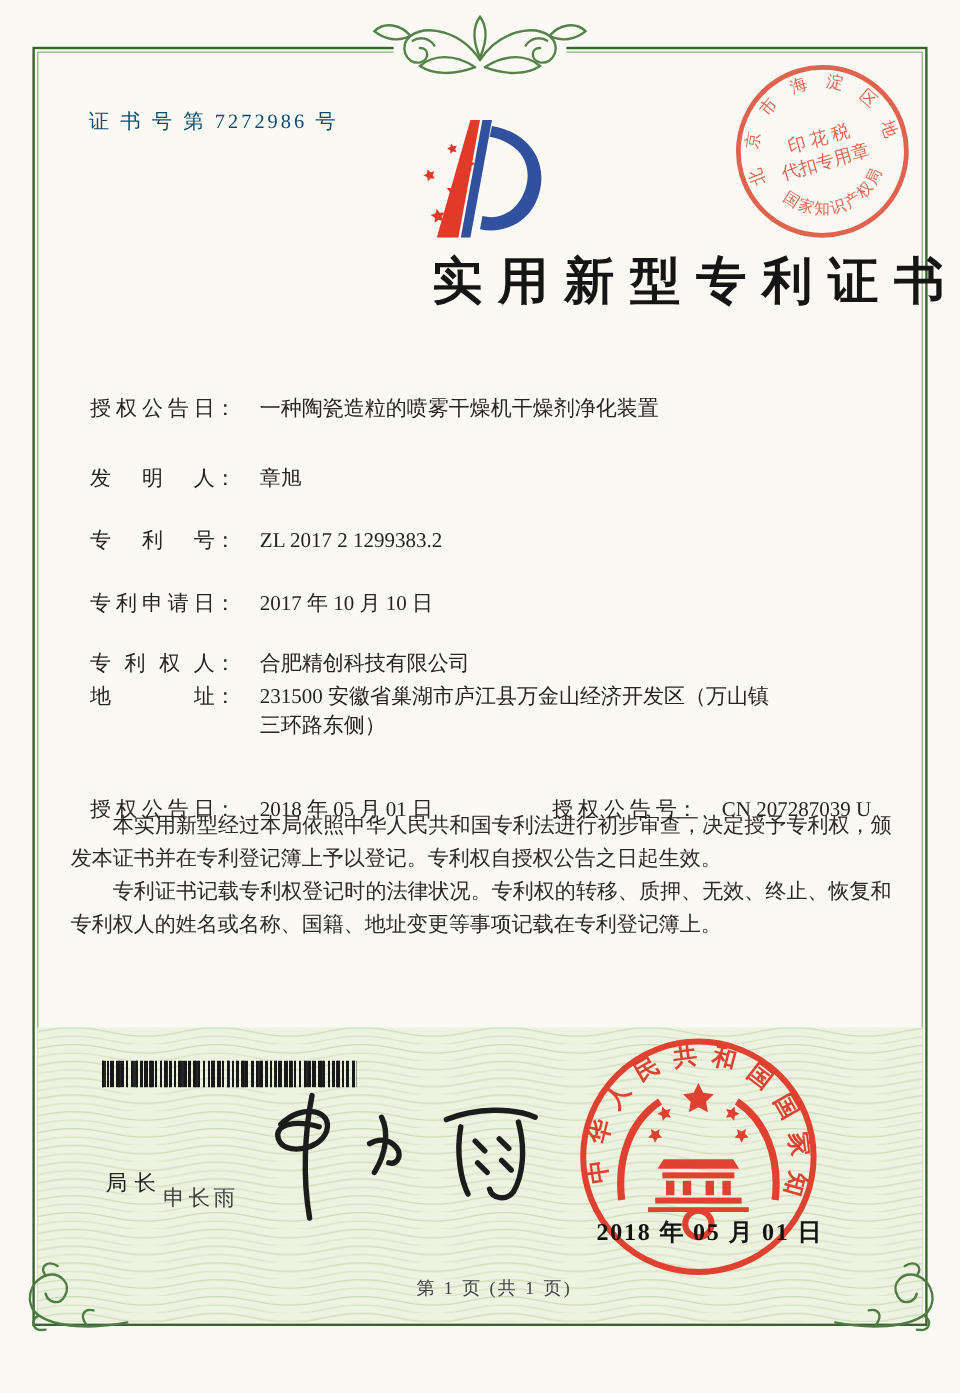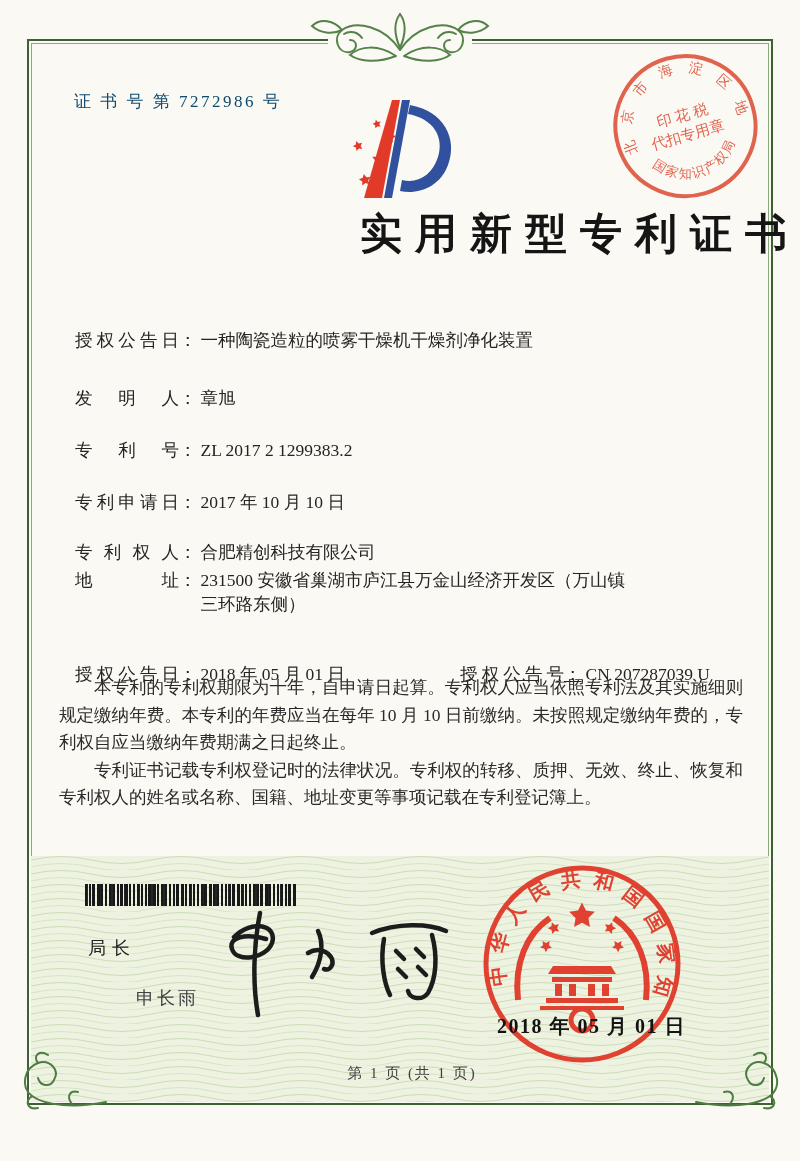--- a/index.html
+++ b/index.html
@@ -18,32 +18,32 @@
   
   .certno{left:74px;top:90px;font-size:17px;letter-spacing:2.5px;color:#0c4a6e;}
   .logo{left:332px;top:96px;}
   .title{left:0;top:206px;width:800px;text-align:right;font-size:42px;font-weight:bold;
          letter-spacing:13px;text-indent:13px;color:#151515;}
   .taxstamp{left:600px;top:40px;transform:rotate(-16deg);opacity:.88;}
   
   .frow{left:75px;width:660px;font-size:17.5px;line-height:24px;color:#242424;}
   .flabel{display:inline-block;width:104px;text-align:justify;text-align-last:justify;vertical-align:top;}
   .fcolon{vertical-align:top;}
-  .fvalue{display:inline-block;margin-left:4px;white-space:pre-line;max-width:520px;vertical-align:top;}
+  .fvalue{display:inline-block;margin-left:20px;white-space:pre-line;max-width:520px;vertical-align:top;}
   .fgroup-right{position:absolute;left:385px;top:0;text-decoration:underline;}
   
   .bodytext{left:59px;top:674px;width:684px;}
   .bodytext p{margin:0;font-size:17.5px;line-height:27.5px;text-indent:2em;text-align:justify;color:#2a2a2a;}
   
   .barcode{left:85px;top:884px;width:212px;height:22px;
     background-image:
       repeating-linear-gradient(90deg,#181818 0 2px,transparent 2px 4px),
       repeating-linear-gradient(90deg,#181818 0 1px,transparent 1px 7px),
       repeating-linear-gradient(90deg,#252525 0 3px,transparent 3px 13px);}
-  .sig-title{left:88px;top:936px;font-size:18px;letter-spacing:6px;color:#222;text-align:right;}
+  .sig-title{left:88px;top:974px;font-size:18px;letter-spacing:6px;color:#222;text-align:right;}
   .sig-name{left:88px;top:986px;font-size:18px;letter-spacing:3px;color:#404040;margin-left:48px;}
   .signature{left:200px;top:903px;}
   .bigseal{left:462px;top:852px;opacity:.92;}
   .sealdate{left:497px;top:1013px;font-size:20px;letter-spacing:1.5px;color:#131313;font-weight:bold;}
   .footer{left:0;top:1064px;width:800px;text-align:center;font-size:15px;letter-spacing:2px;color:#404040;padding-left:12px;}
   .flourish-bl{left:16px;top:1050px;}
   .flourish-br{left:694px;top:1050px;transform:scaleX(-1);}
   .ornament{left:300px;top:10px;}
   svg text{font-family:"Liberation Serif","DejaVu Serif",serif;}
 </style>
@@ -164,21 +164,21 @@
 三环路东侧）</span>
 </div>
 <div class="abs frow" style="top:662px;position:absolute">
   <span class="flabel">授权公告日</span><span class="fcolon">：</span><span class="fvalue">2018 年 05 月 01 日</span>
   <span class="fgroup-right">
     <span class="flabel">授权公告号</span><span class="fcolon">：</span><span class="fvalue">CN 207287039 U</span>
   </span>
 </div>
 
 <div class="abs bodytext">
-  <p>本专利的专利权期限为十年，自申请日起算。专利权人应当依照专利法及其实施细则规定缴纳年费。本专利的年费应当在每年 10 月 10 日前缴纳。未按照规定缴纳年费的，专利权自应当缴纳年费期满之日起终止。</p>
+  <p>本实用新型经过本局依照中华人民共和国专利法进行初步审查，决定授予专利权，颁发本证书并在专利登记簿上予以登记。专利权自授权公告之日起生效。</p>
   <p>专利证书记载专利权登记时的法律状况。专利权的转移、质押、无效、终止、恢复和专利权人的姓名或名称、国籍、地址变更等事项记载在专利登记簿上。</p>
 </div>
 
 <div class="abs barcode"></div>
 
 <div class="abs sig-title">局长</div>
 <div class="abs sig-name">申长雨</div>
 
 <div class="abs signature">
   <svg width="270" height="120" viewBox="0 0 270 120">

